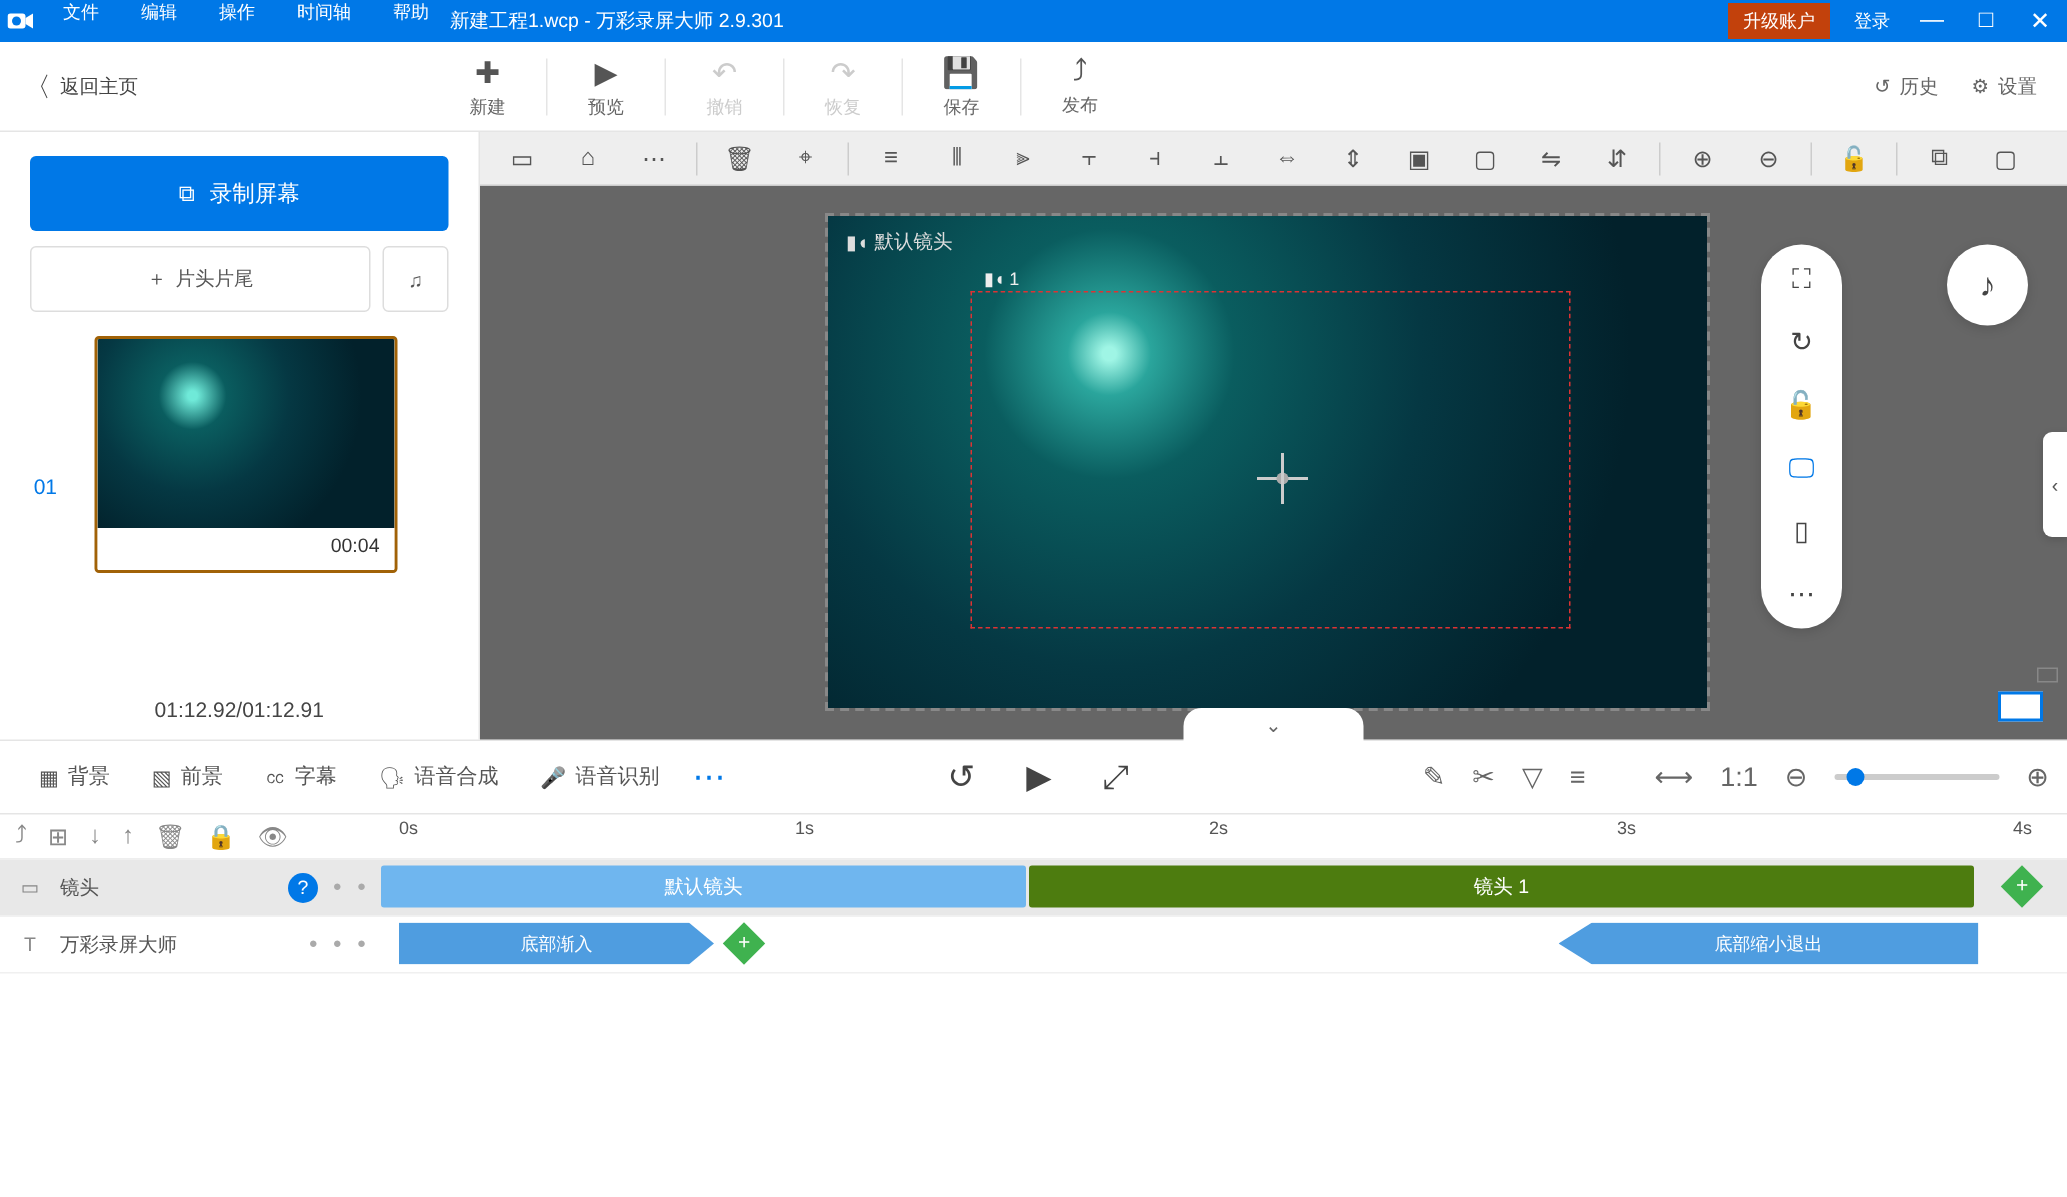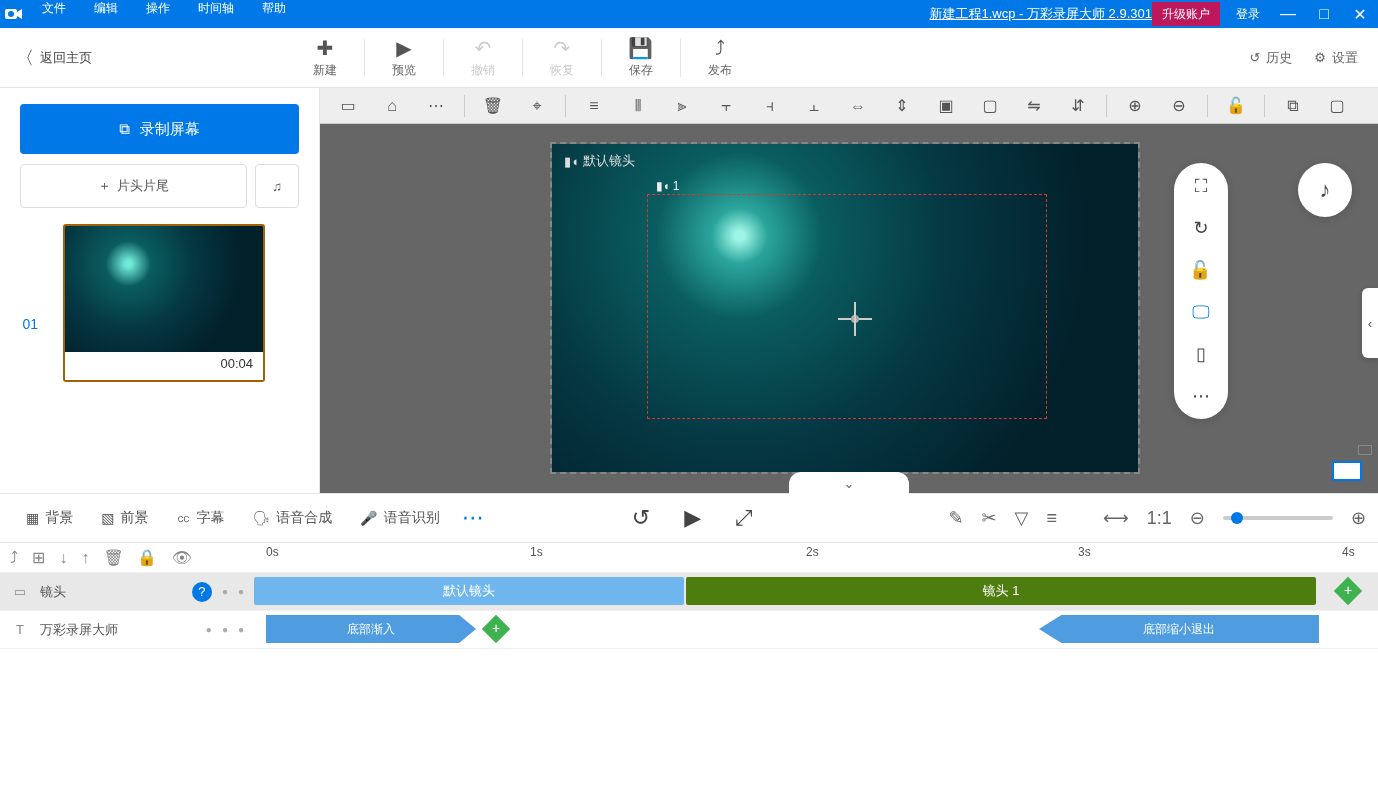--- a/index.html
+++ b/index.html
@@ -1,22 +1,22 @@
 <!DOCTYPE html>
 <html><head>
 <meta charset="utf-8">
 <style>
 * { margin: 0; padding: 0; box-sizing: border-box; font-family: "Microsoft YaHei", Arial, sans-serif; }
 body { width: 1378px; height: 798px; overflow: hidden; background: #fff; font-size: 13px; color: #333; }
 .titlebar { height: 28px; background: #0078e7; display: flex; align-items: center; color: #fff; font-size: 12px; }
 .titlebar .app-icon { width: 28px; height: 28px; display: flex; align-items: center; justify-content: center; }
 .titlebar .menu-item { padding: 0 14px; height: 41px; line-height: 28px; cursor: pointer; }
-.titlebar .title-center { flex: 1; text-align: right; font-size: 13px; text-decoration: underline; }
+.titlebar .title-center { flex: 1; text-align: left; font-size: 13px; }
 .titlebar .right-group { display: flex; align-items: center; height: 28px; }
-.titlebar .upgrade { background: #be185d; padding: 0 10px; height: 24px; line-height: 24px; margin-right: 6px; }
+.titlebar .upgrade { background: #c2410c; padding: 0 10px; height: 24px; line-height: 24px; margin-right: 6px; }
 .titlebar .login { padding: 0 10px; }
 .titlebar .win-btn { width: 36px; text-align: center; font-size: 16px; cursor: pointer; }
 .maintool { height: 60px; border-bottom: 1px solid #e5e5e5; display: flex; align-items: center; }
 .maintool .back { display: flex; align-items: center; padding: 0 16px; height: 60px; cursor: pointer; color: #444; }
 .maintool .tb-group { display: flex; align-items: center; }
 .maintool .tb-btn { width: 74px; display: flex; flex-direction: column; align-items: center; justify-content: center; height: 60px; cursor: pointer; color: #666; font-size: 12px; }
 .maintool .tb-btn.disabled { color: #ccc; }
 .maintool .tb-ico { font-size: 20px; margin-bottom: 2px; color: #555; }
 .maintool .tb-btn.disabled .tb-ico { color: #ccc; }
 .maintool .sep { width: 1px; height: 38px; background: #e5e5e5; margin: 0 2px; }
@@ -182,20 +182,21 @@
     </div>
     <div class="clip-list">
       <div class="clip-item">
         <div class="clip-num">01</div>
         <div class="clip-thumb">
           <div class="thumb-img"></div>
           <div class="duration-bar">00:04</div>
         </div>
       </div>
     </div>
+    <div class="time-info">01:12.92/01:12.91</div>
   </div>
 
   <div class="canvas-area">
     <div class="canvas-toolbar">
       <div class="ct-btn">▭</div>
       <div class="ct-btn">⌂</div>
       <div class="ct-btn">⋯</div>
       <div class="ct-sep"></div>
       <div class="ct-btn">🗑</div>
       <div class="ct-btn">⌖</div>

